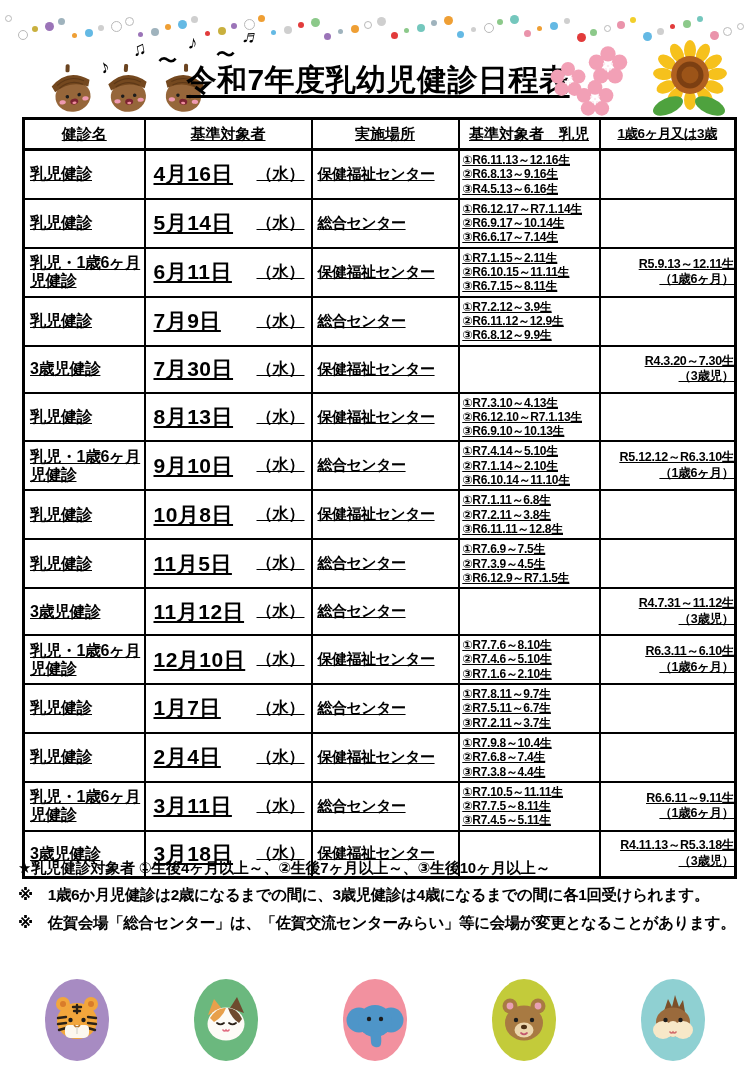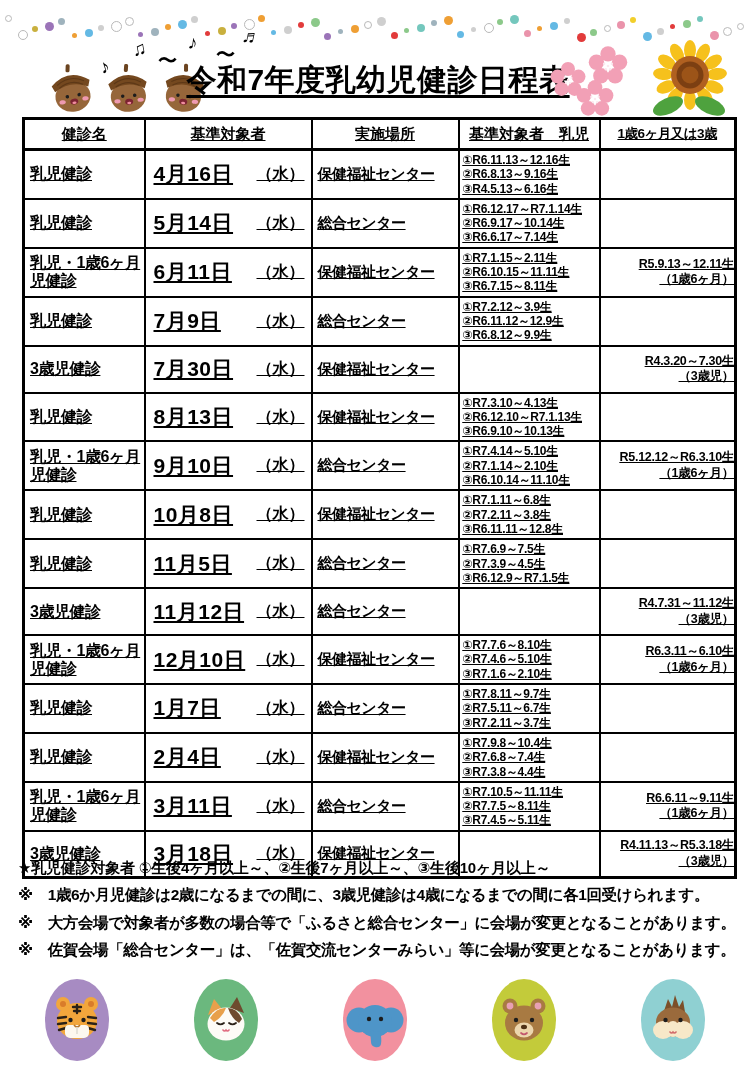--- a/index.html
+++ b/index.html
@@ -513,21 +513,20 @@
             <div class="u">R4.11.13～R5.3.18生</div>
             <div>（3歳児）</div>
           </td>
         </tr>
       </tbody>
   </table>
 
   <div class="notes">
     <div class="note star">★乳児健診対象者 ①生後4ヶ月以上～、②生後7ヶ月以上～、③生後10ヶ月以上～</div>
     <div class="note kome">※　1歳6か月児健診は2歳になるまでの間に、3歳児健診は4歳になるまでの間に各1回受けられます。</div>
-    <div class="note kome">※　大方会場で対象者が多数の場合等で「ふるさと総合センター」に会場が変更となることがあります。</div>
     <div class="note kome">※　佐賀会場「総合センター」は、「佐賀交流センターみらい」等に会場が変更となることがあります。</div>
   </div>
 
   <div class="animals">
     <svg class="animal" viewBox="0 0 66 86">
       <ellipse class="bg" cx="33" cy="43" rx="32" ry="41" fill="#a78bc2"></ellipse>
       <circle cx="19" cy="27" r="7" fill="#f2a63c"></circle>
         <circle cx="47" cy="27" r="7" fill="#f2a63c"></circle>
       <circle cx="19" cy="27" r="3" fill="#d97c2a"></circle>
         <circle cx="47" cy="27" r="3" fill="#d97c2a"></circle>

